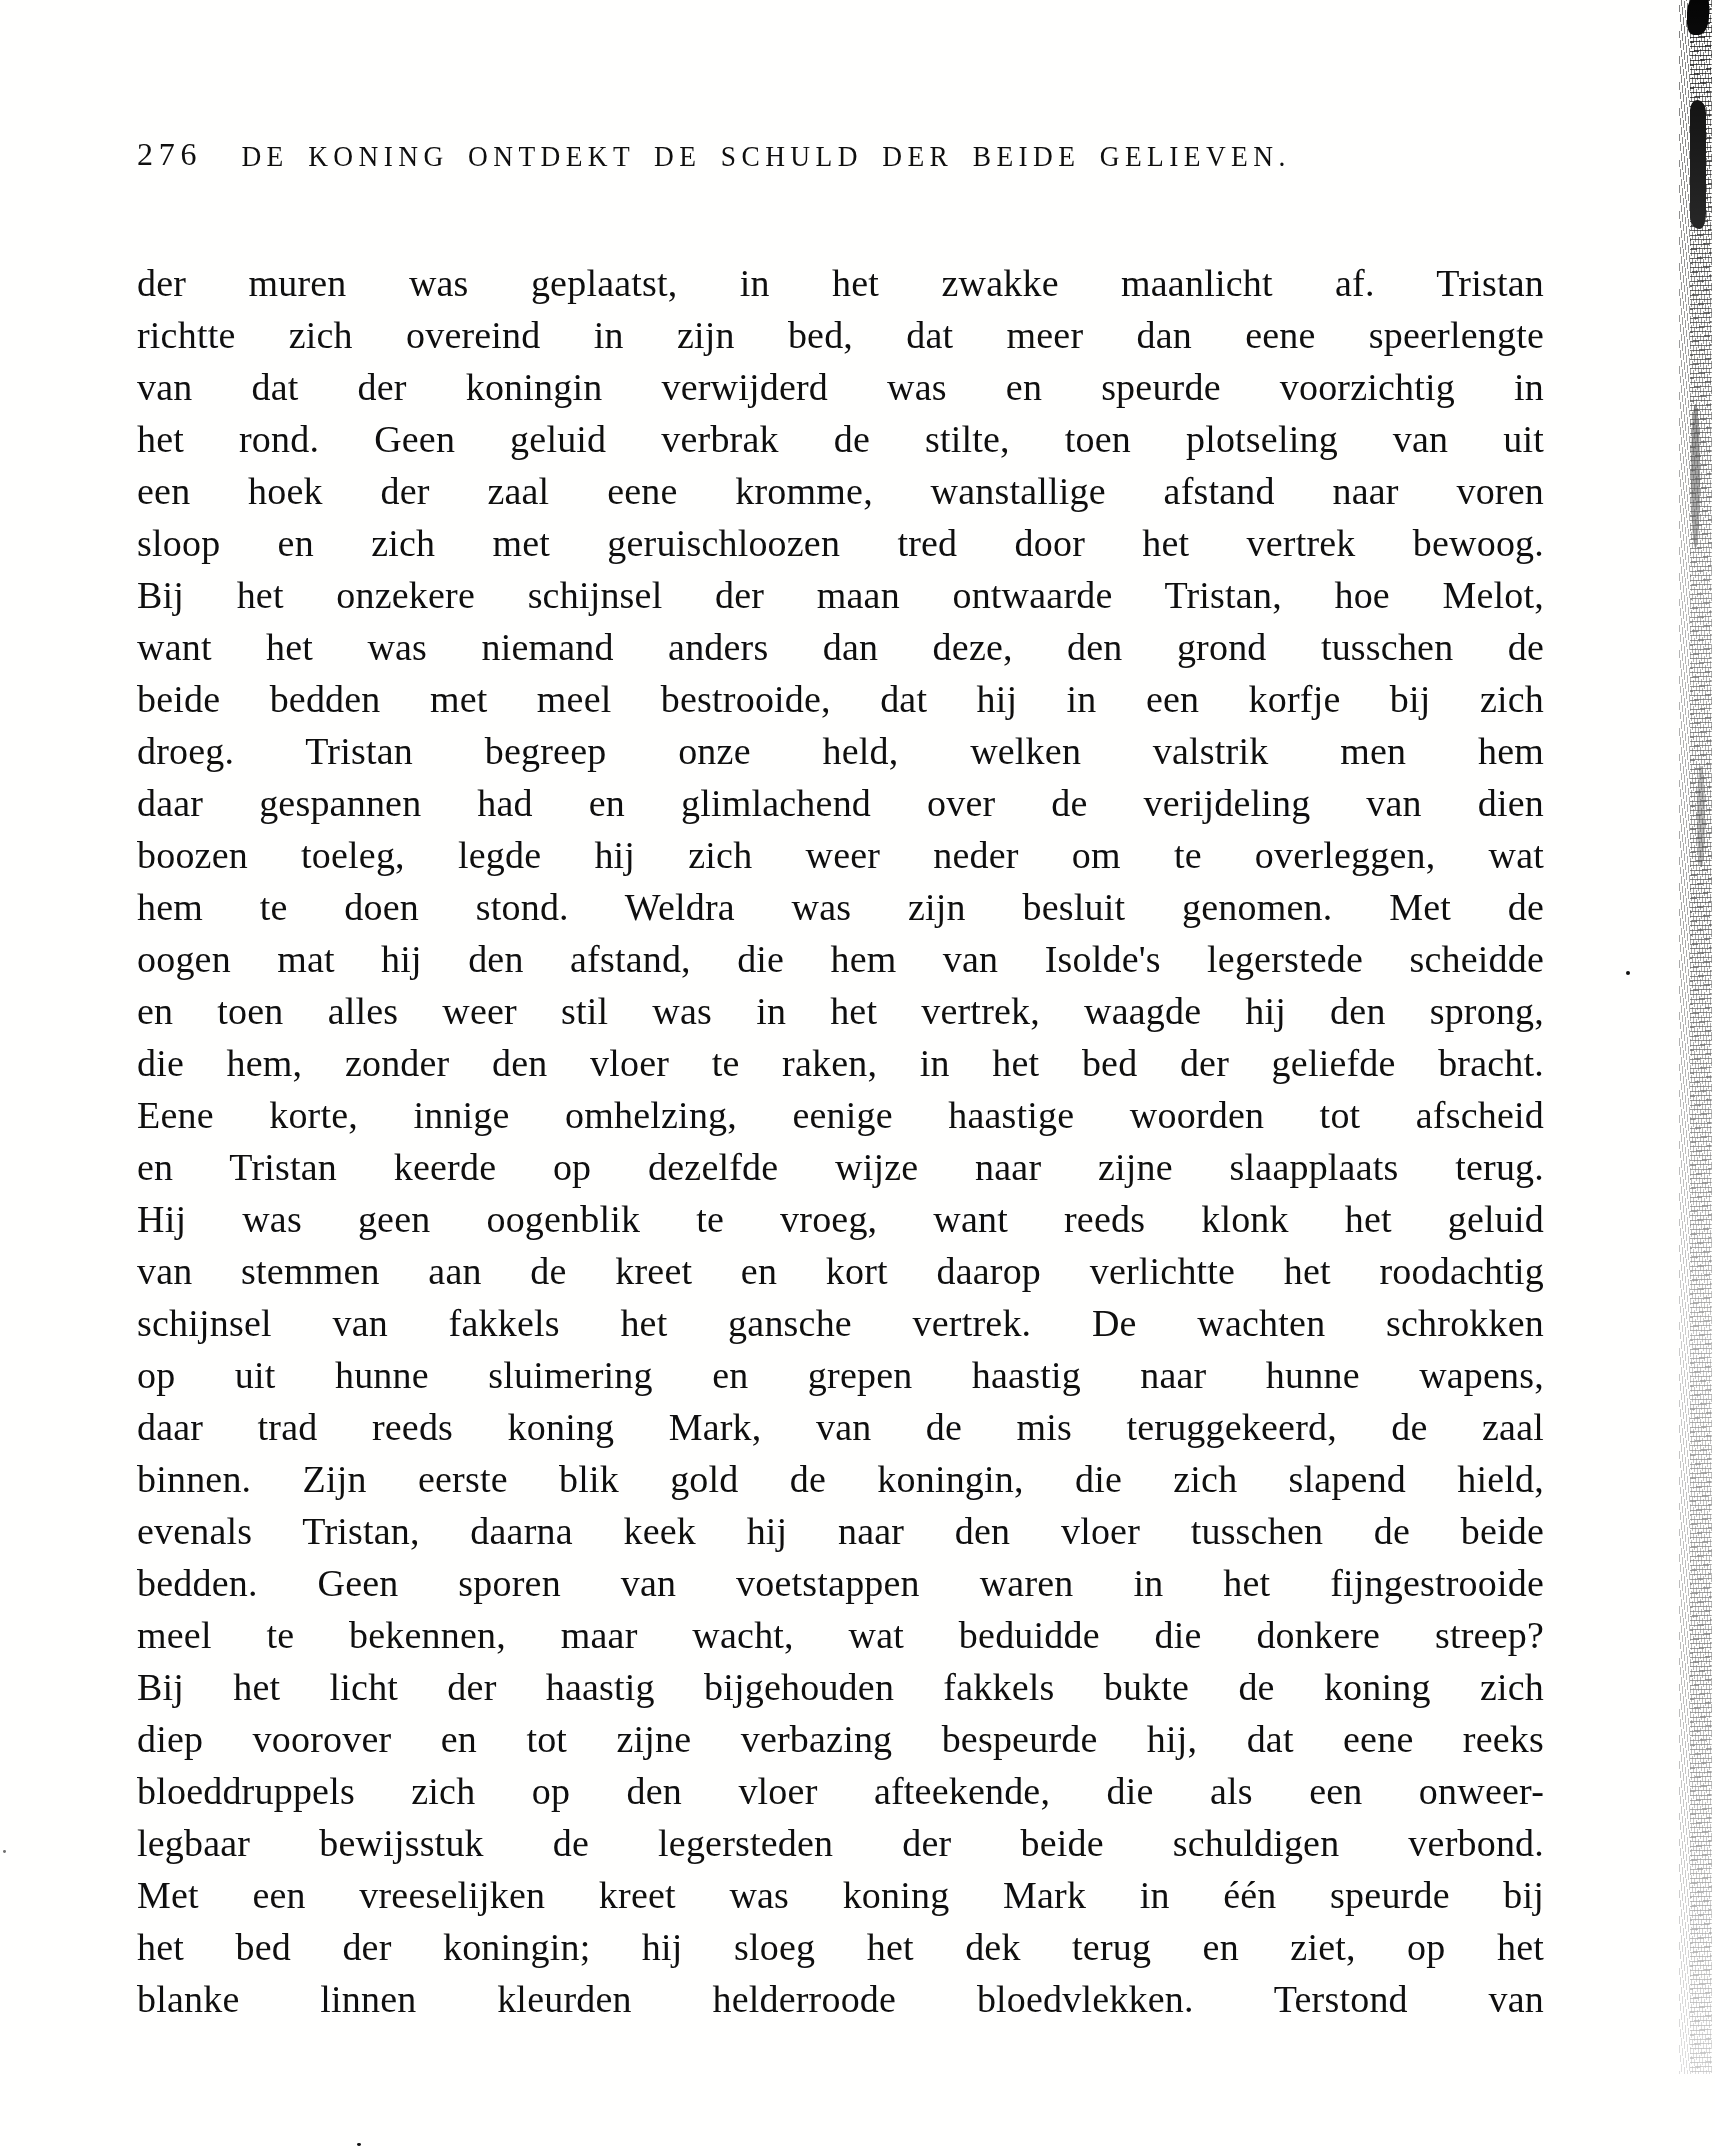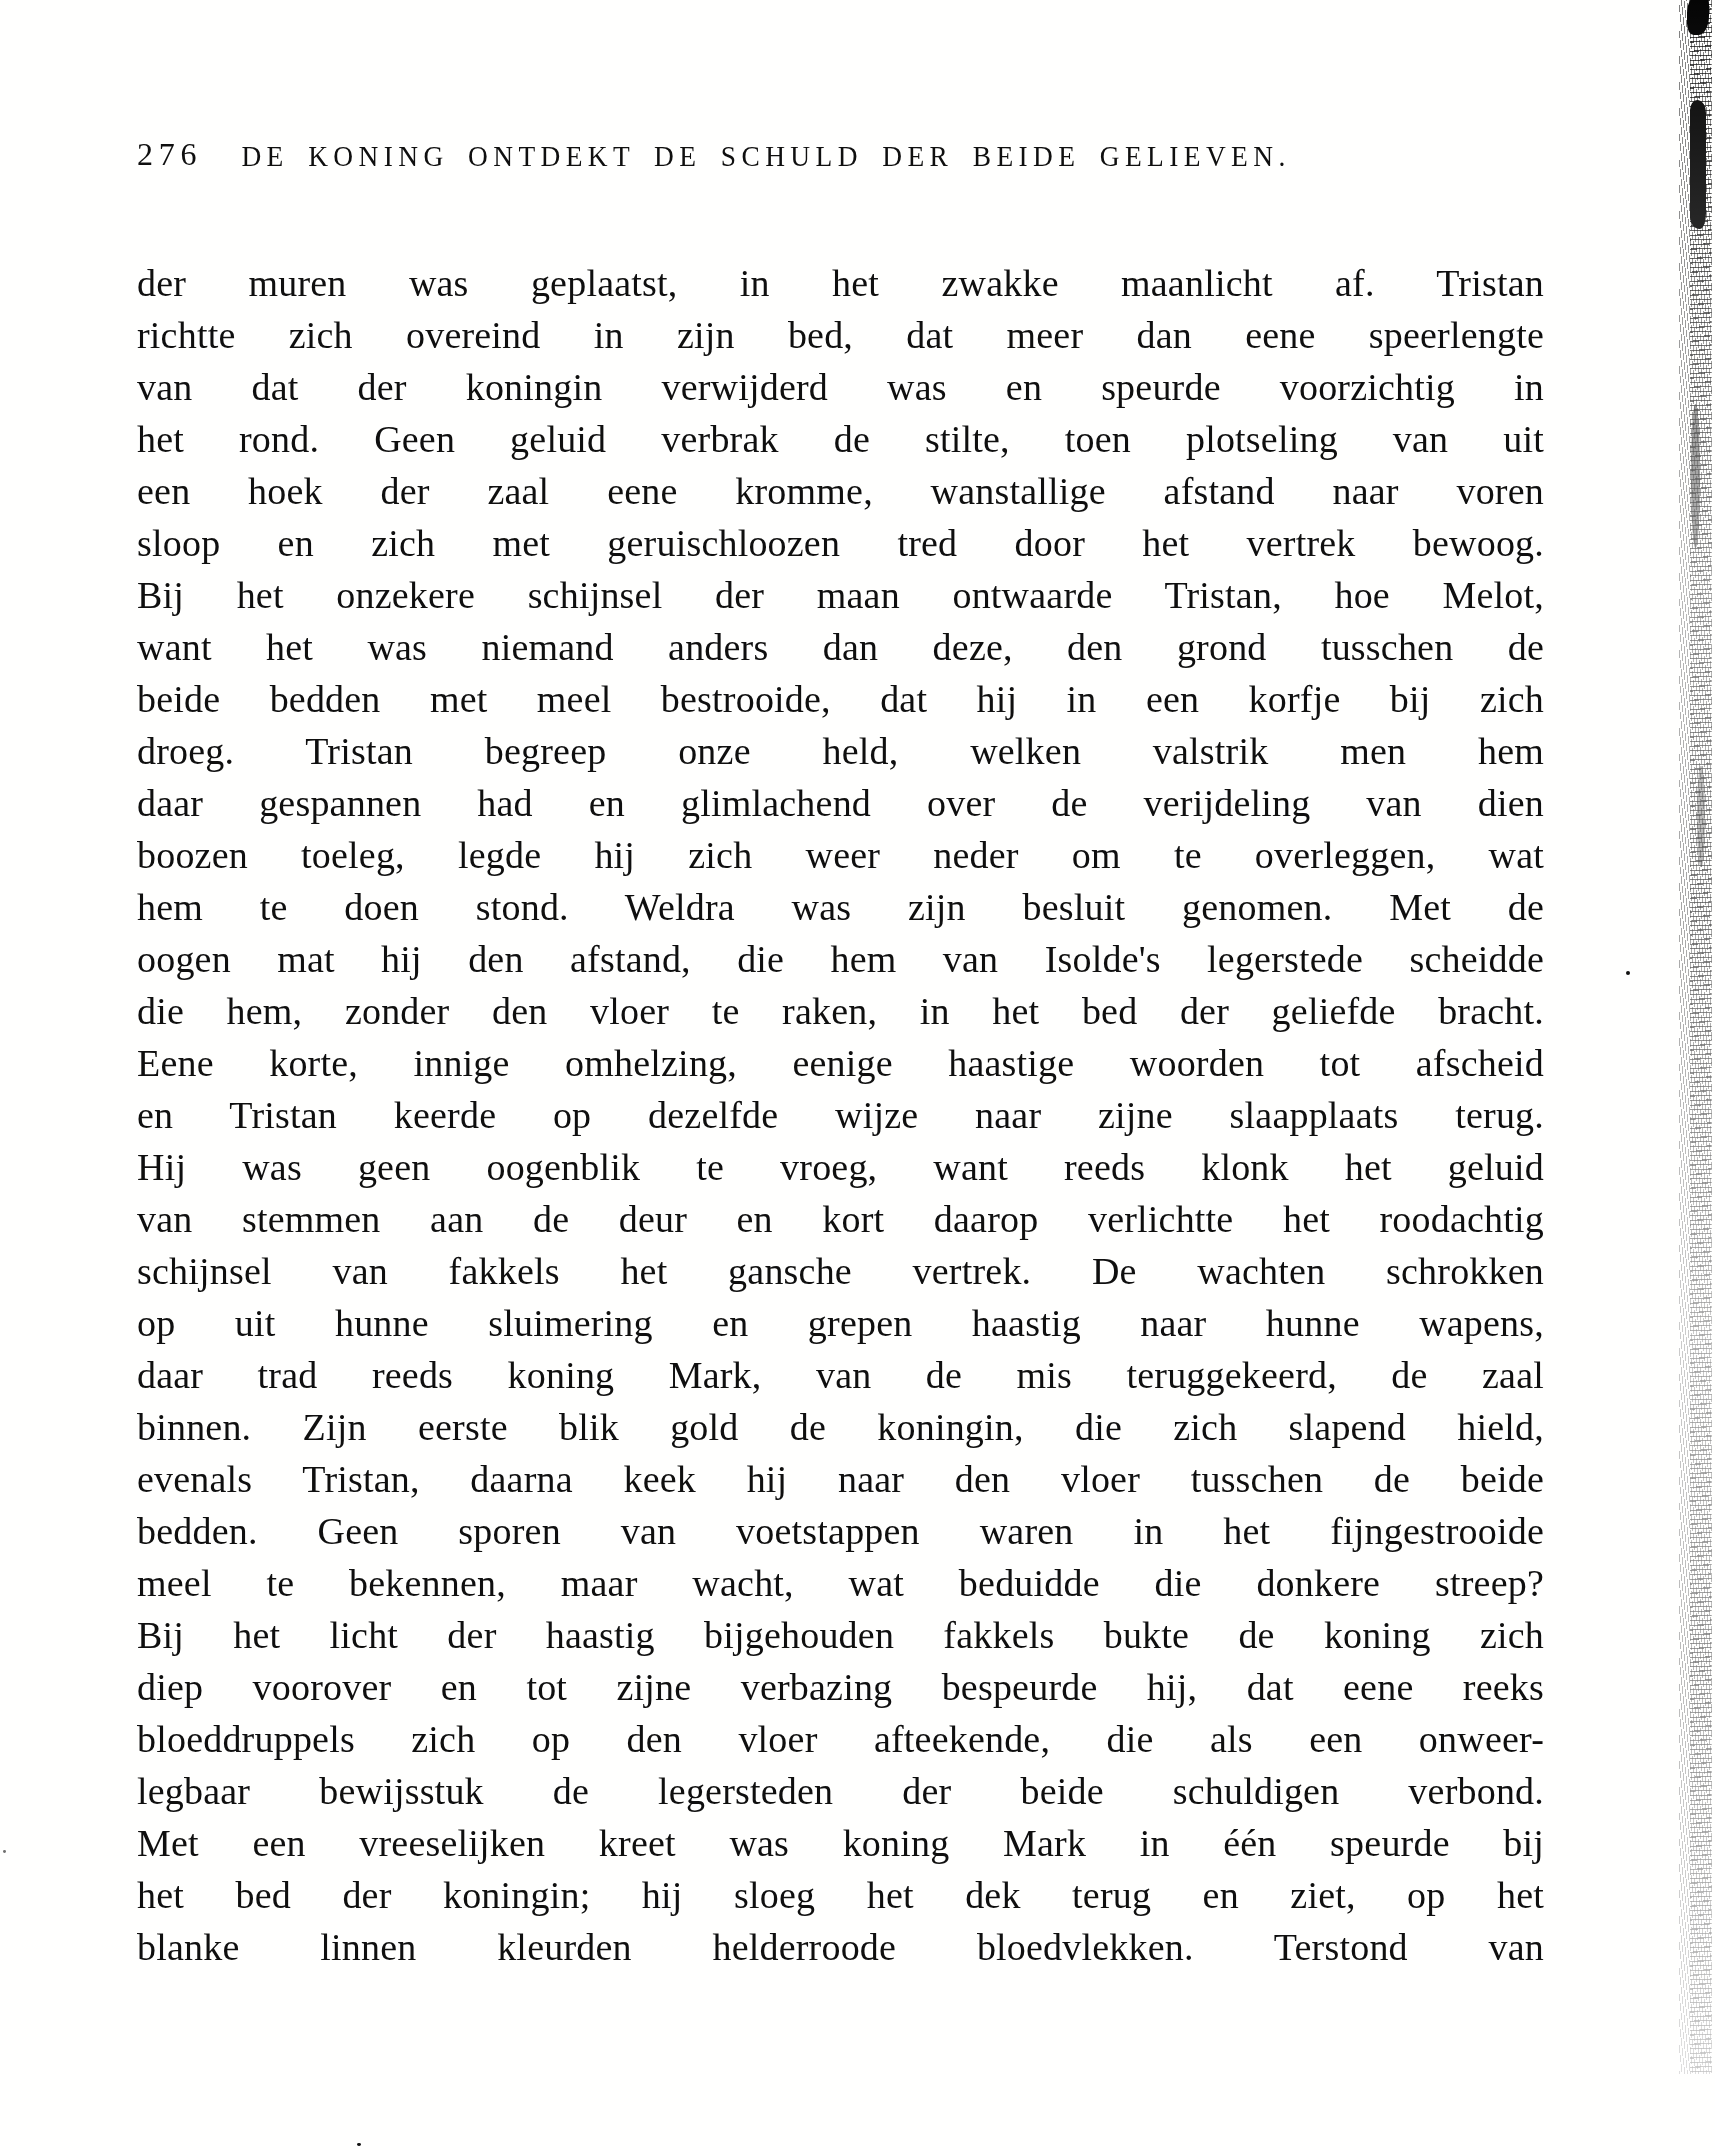--- a/index.html
+++ b/index.html
@@ -84,25 +84,26 @@
     <div class="text-line">een hoek der zaal eene kromme, wanstallige afstand naar voren</div>
     <div class="text-line">sloop en zich met geruischloozen tred door het vertrek bewoog.</div>
     <div class="text-line">Bij het onzekere schijnsel der maan ontwaarde Tristan, hoe Melot,</div>
     <div class="text-line">want het was niemand anders dan deze, den grond tusschen de</div>
     <div class="text-line">beide bedden met meel bestrooide, dat hij in een korfje bij zich</div>
     <div class="text-line">droeg. Tristan begreep onze held, welken valstrik men hem</div>
     <div class="text-line">daar gespannen had en glimlachend over de verijdeling van dien</div>
     <div class="text-line">boozen toeleg, legde hij zich weer neder om te overleggen, wat</div>
     <div class="text-line">hem te doen stond. Weldra was zijn besluit genomen. Met de</div>
     <div class="text-line">oogen mat hij den afstand, die hem van Isolde's legerstede scheidde</div>
+    <div class="text-line">en toen alles weer stil was in het vertrek, waagde hij den sprong,</div>
     <div class="text-line">die hem, zonder den vloer te raken, in het bed der geliefde bracht.</div>
     <div class="text-line">Eene korte, innige omhelzing, eenige haastige woorden tot afscheid</div>
     <div class="text-line">en Tristan keerde op dezelfde wijze naar zijne slaapplaats terug.</div>
     <div class="text-line">Hij was geen oogenblik te vroeg, want reeds klonk het geluid</div>
-    <div class="text-line">van stemmen aan de deur en kort daarop verlichtte het roodachtig</div>
+    <div class="text-line">van stemmen aan de kreet en kort daarop verlichtte het roodachtig</div>
     <div class="text-line">schijnsel van fakkels het gansche vertrek. De wachten schrokken</div>
     <div class="text-line">op uit hunne sluimering en grepen haastig naar hunne wapens,</div>
     <div class="text-line">daar trad reeds koning Mark, van de mis teruggekeerd, de zaal</div>
     <div class="text-line">binnen. Zijn eerste blik gold de koningin, die zich slapend hield,</div>
     <div class="text-line">evenals Tristan, daarna keek hij naar den vloer tusschen de beide</div>
     <div class="text-line">bedden. Geen sporen van voetstappen waren in het fijngestrooide</div>
     <div class="text-line">meel te bekennen, maar wacht, wat beduidde die donkere streep?</div>
     <div class="text-line">Bij het licht der haastig bijgehouden fakkels bukte de koning zich</div>
     <div class="text-line">diep voorover en tot zijne verbazing bespeurde hij, dat eene reeks</div>
     <div class="text-line">bloeddruppels zich op den vloer afteekende, die als een onweer-</div>

